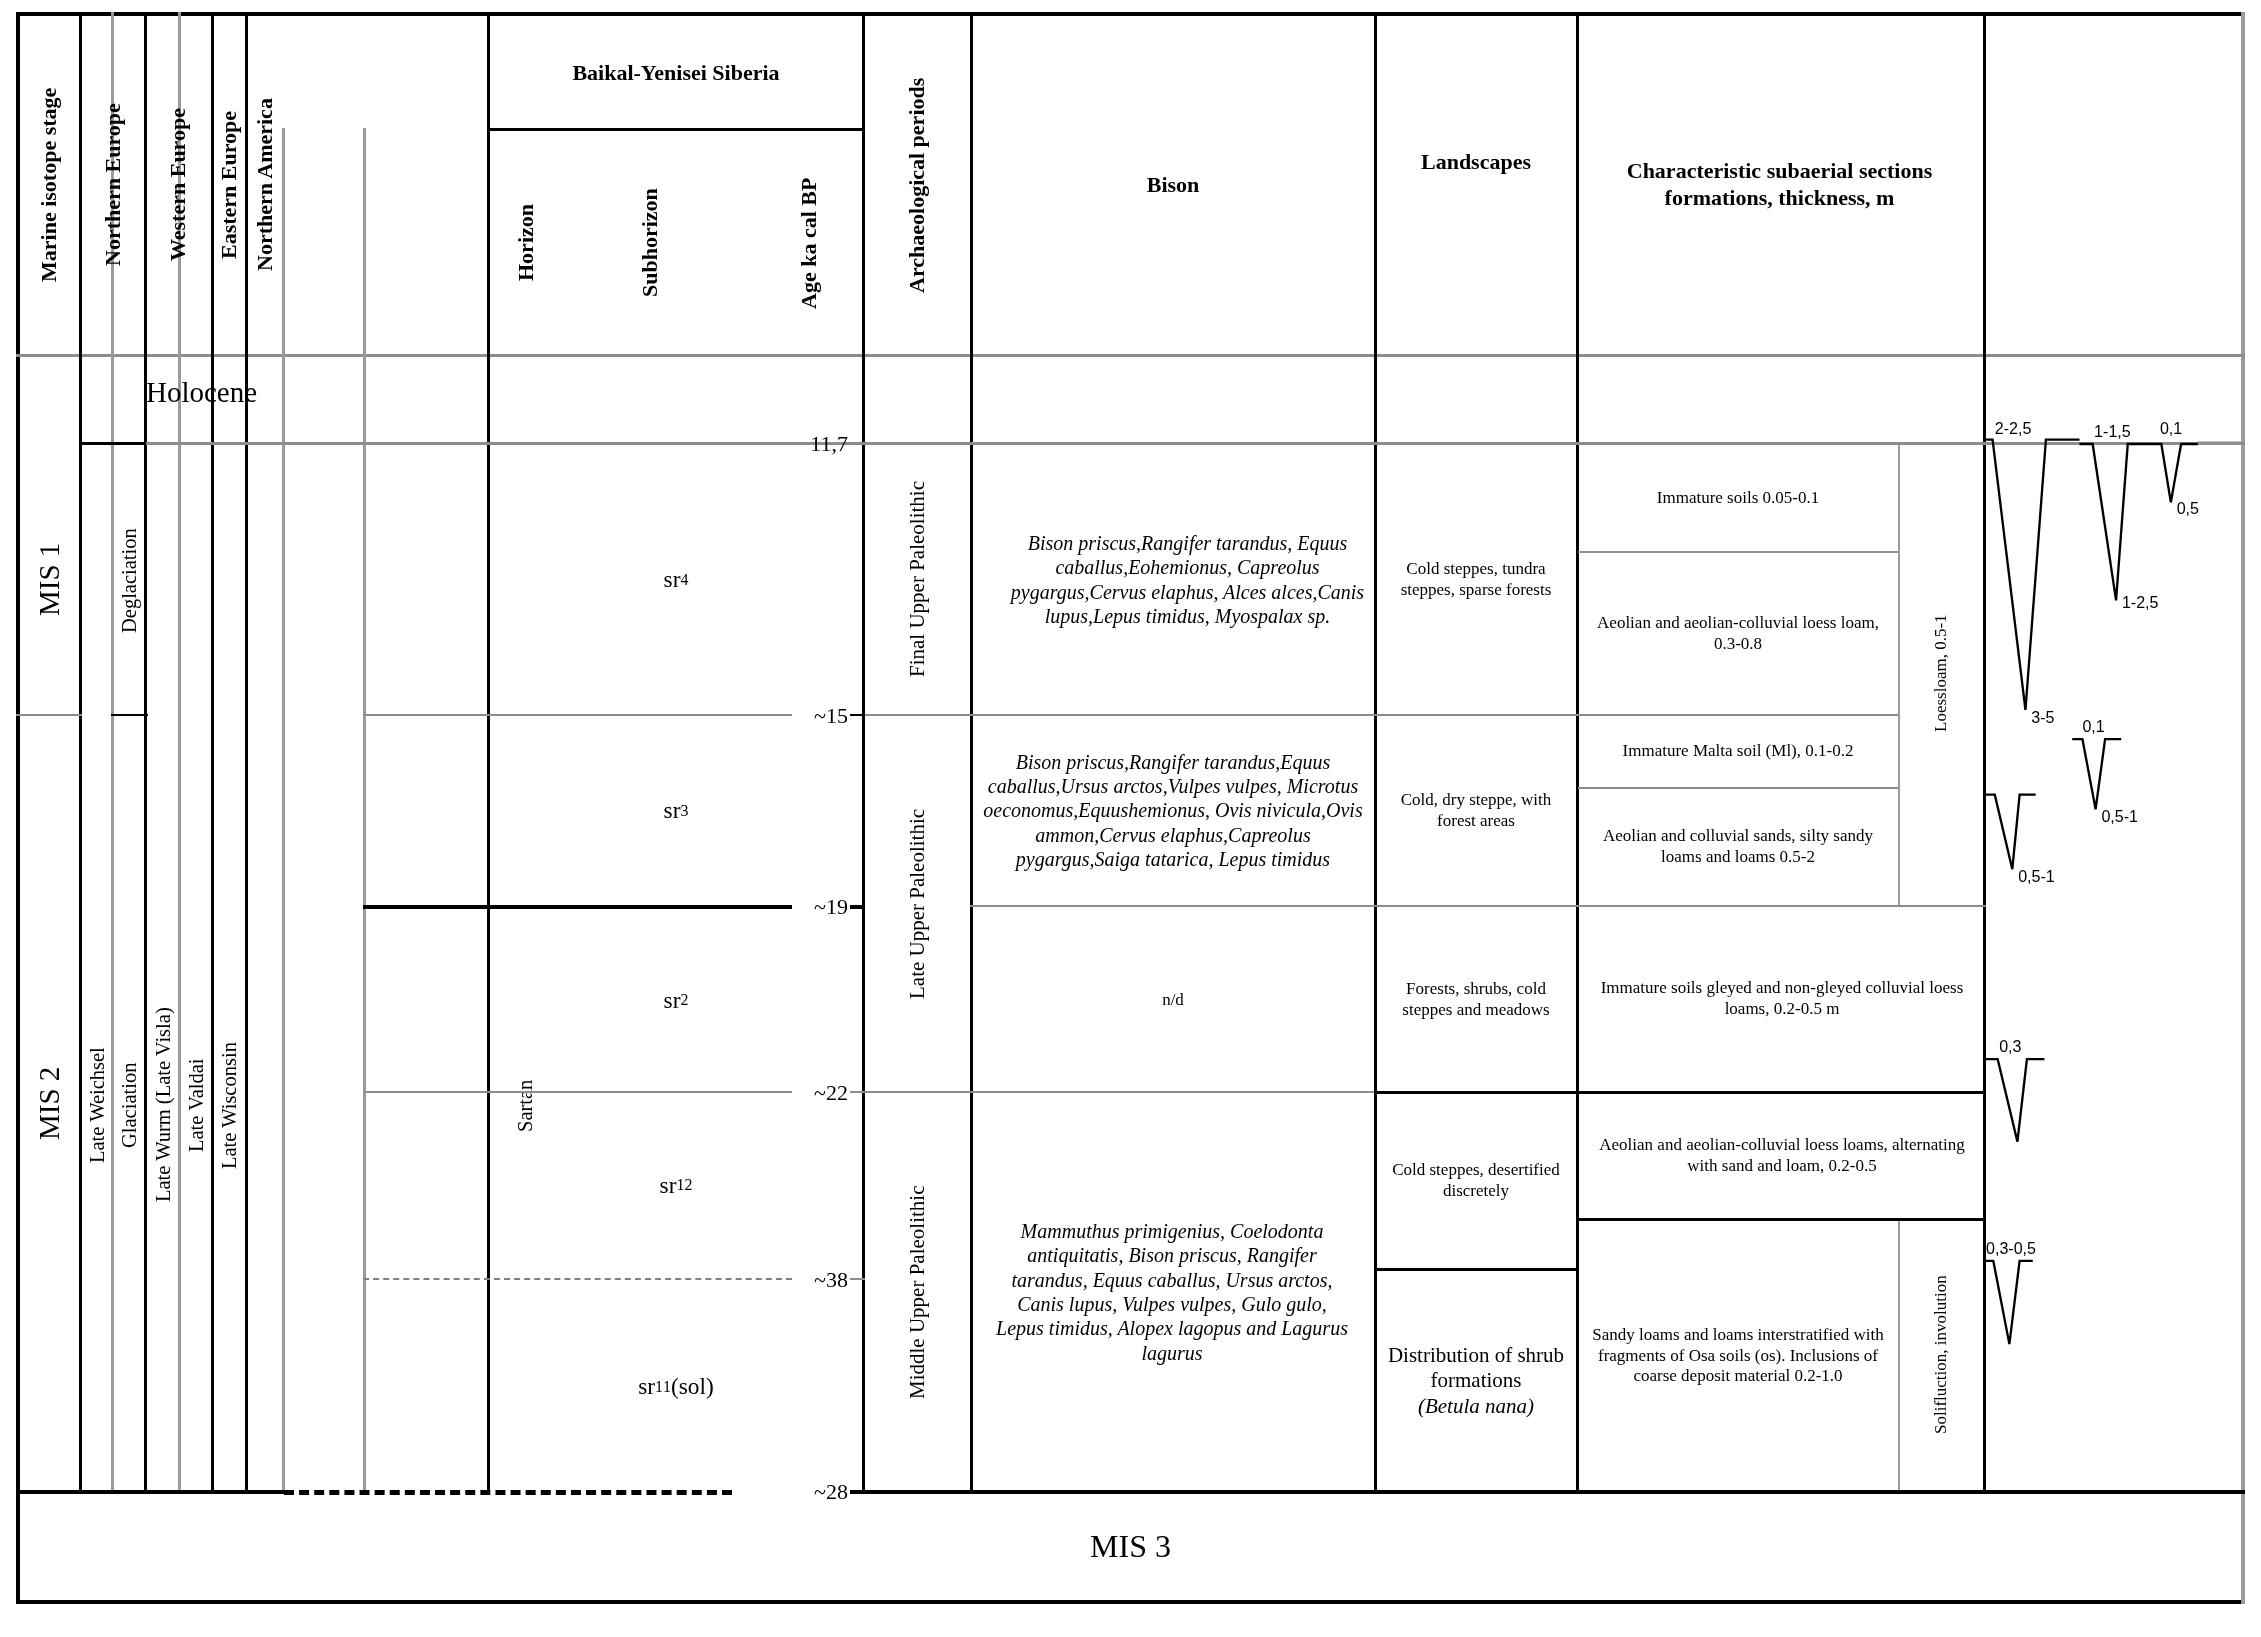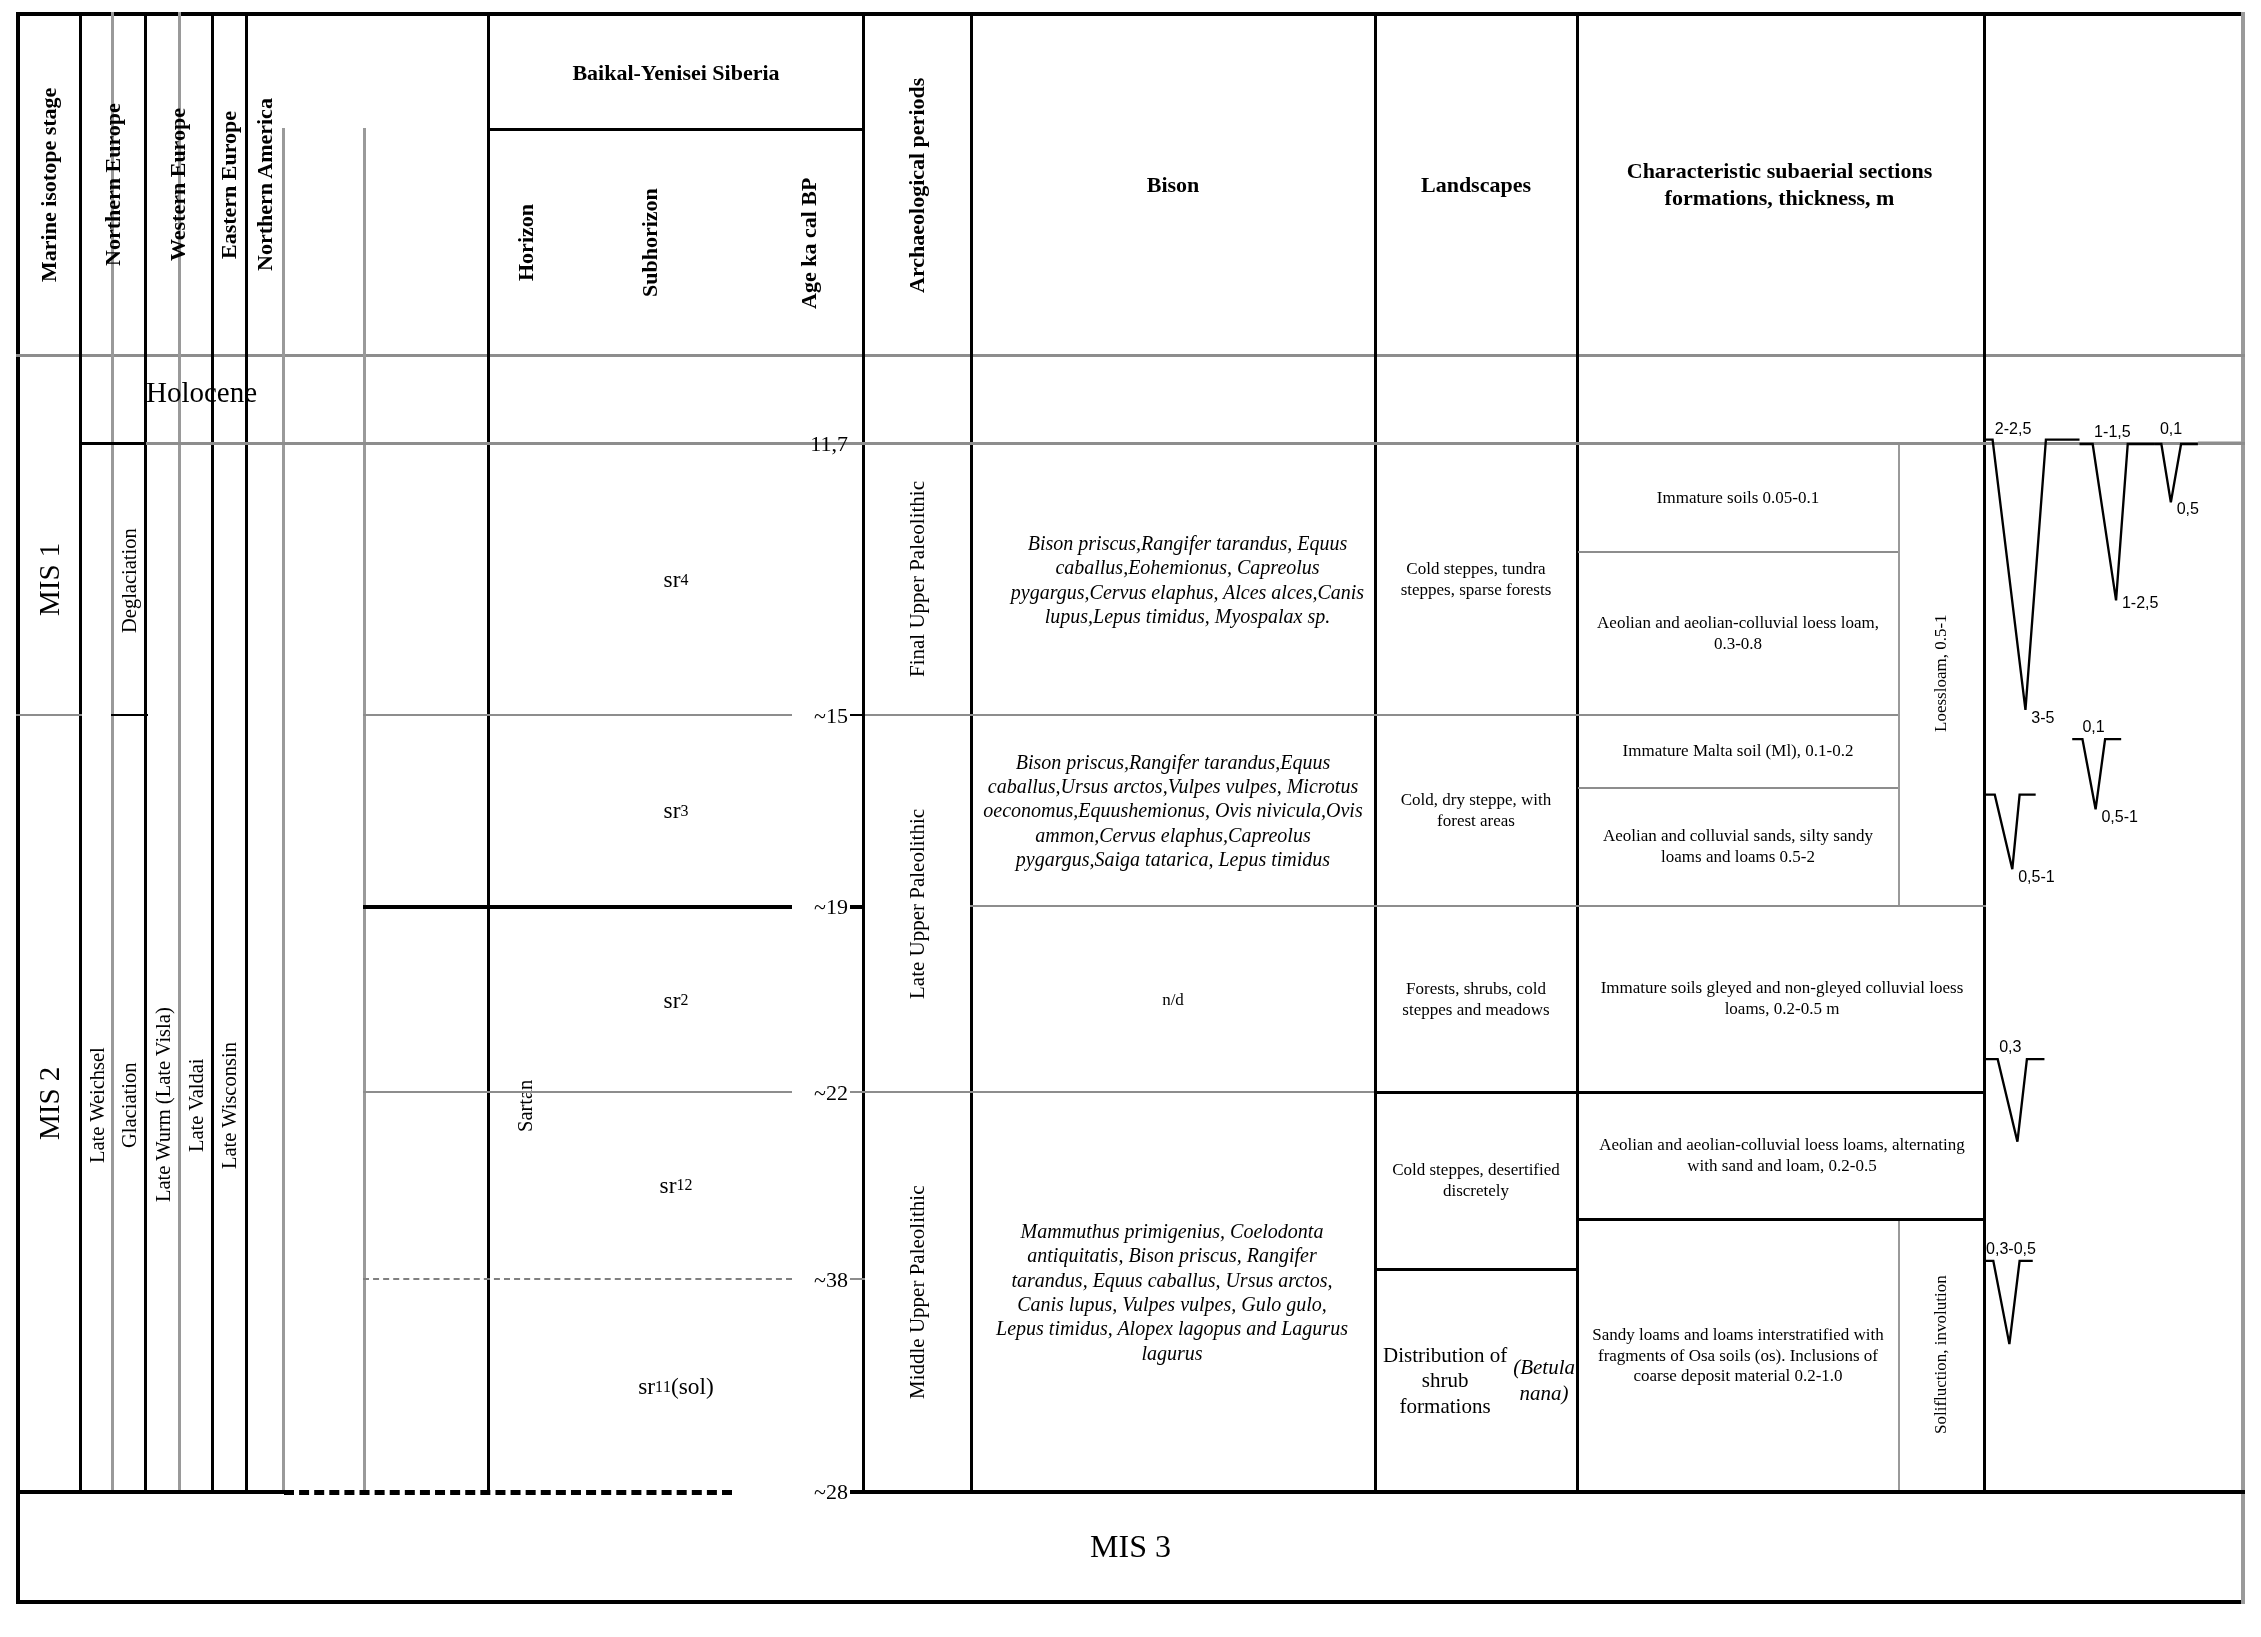--- a/index.html
+++ b/index.html
@@ -72,21 +72,21 @@
   <div class="cell h-lbl-v vert" style="left:212px;top:16px;width:34px;height:338px;">Eastern Europe</div>
   <div class="cell h-lbl-v vert" style="left:247px;top:16px;width:37px;height:338px;">Northern America</div>
 
   <div class="cell h-lbl" style="left:490px;top:19px;width:372px;height:108px;">Baikal-Yenisei Siberia</div>
   <div class="cell h-lbl-v vert" style="left:492px;top:132px;width:69px;height:222px;">Horizon</div>
   <div class="cell h-lbl-v vert" style="left:615px;top:132px;width:70px;height:222px;">Subhorizon</div>
   <div class="cell h-lbl-v vert" style="left:774px;top:132px;width:70px;height:222px;">Age ka cal BP</div>
 
   <div class="cell h-lbl-v vert" style="left:865px;top:16px;width:105px;height:338px;">Archaeological periods</div>
   <div class="cell h-lbl" style="left:973px;top:16px;width:400px;height:338px;">Bison</div>
-  <div class="cell h-lbl" style="left:1377px;top:28px;width:198px;height:314px;">Landscapes</div>
+  <div class="cell h-lbl" style="left:1377px;top:5px;width:198px;height:314px;">Landscapes</div>
   <div class="cell h-lbl" style="left:1589px;top:16px;width:381px;height:338px;padding:0 7.3px;">Characteristic subaerial sections formations, thickness, m</div>
 
   <div class="cell" style="left:146px;top:366px;width:293px;height:53px;justify-content:flex-start;font-size:29px;">Holocene</div>
 
   <div class="hl-g" style="left:143px;top:442px;width:2102px;height:2.9px;"></div>
 
   <div class="hl" style="left:79px;top:442px;width:67px;height:2.9px;"></div>
 
   <div class="cell mis-txt vert" style="left:19px;top:445px;width:61px;height:269px;">MIS 1</div>
   <div class="hl-g" style="left:16px;top:714px;width:66px;height:2.2px;"></div>
@@ -167,21 +167,21 @@
 
   <div class="cell body-txt" style="left:1377px;top:716px;width:198px;height:189px;padding:0 5.9px;">Cold, dry steppe, with forest areas</div>
   <div class="hl-g" style="left:1374px;top:905px;width:205px;height:2.2px;"></div>
 
   <div class="cell body-txt" style="left:1377px;top:909px;width:198px;height:182px;padding:0 5.9px;">Forests, shrubs, cold steppes and meadows</div>
   <div class="hl" style="left:1374px;top:1091px;width:205px;height:2.9px;"></div>
 
   <div class="cell body-txt" style="left:1377px;top:1094px;width:198px;height:174px;padding:0 5.9px;">Cold steppes, desertified discretely</div>
   <div class="hl" style="left:1374px;top:1268px;width:205px;height:2.9px;"></div>
 
-  <div style="position:absolute;left:1377px;top:1271px;width:198px;height:220px;display:flex;flex-direction:row;align-items:center;justify-content:center;text-align:center;font-size:21px;line-height:1.22;">
+  <div style="position:absolute;left:1377px;top:1271px;width:198px;height:220px;display:flex;flex-direction:column;align-items:center;justify-content:center;text-align:center;font-size:21px;line-height:1.22;">
     <span>Distribution of shrub formations</span>
     <span class="ital">(Betula nana)</span>
   </div>
 
   <div class="cell body-txt" style="left:1578px;top:445px;width:320px;height:106px;padding:0 7.3px;">Immature soils 0.05-0.1</div>
   <div class="hl-g" style="left:1578px;top:551px;width:320px;height:2.2px;"></div>
 
   <div class="cell body-txt" style="left:1578px;top:553px;width:320px;height:161px;padding:0 7.3px;">Aeolian and aeolian-colluvial loess loam, 0.3-0.8</div>
   <div class="hl-g" style="left:1578px;top:714px;width:320px;height:2.2px;"></div>
 

